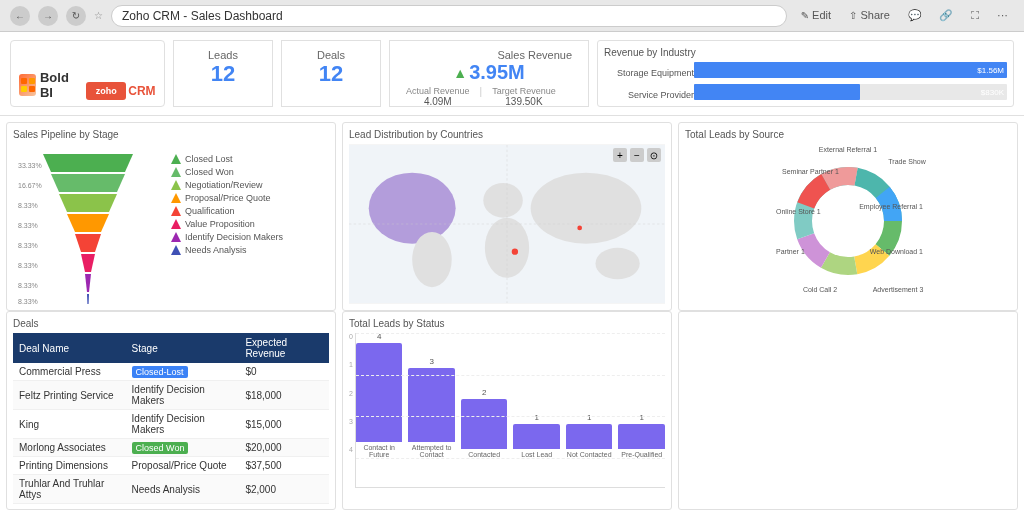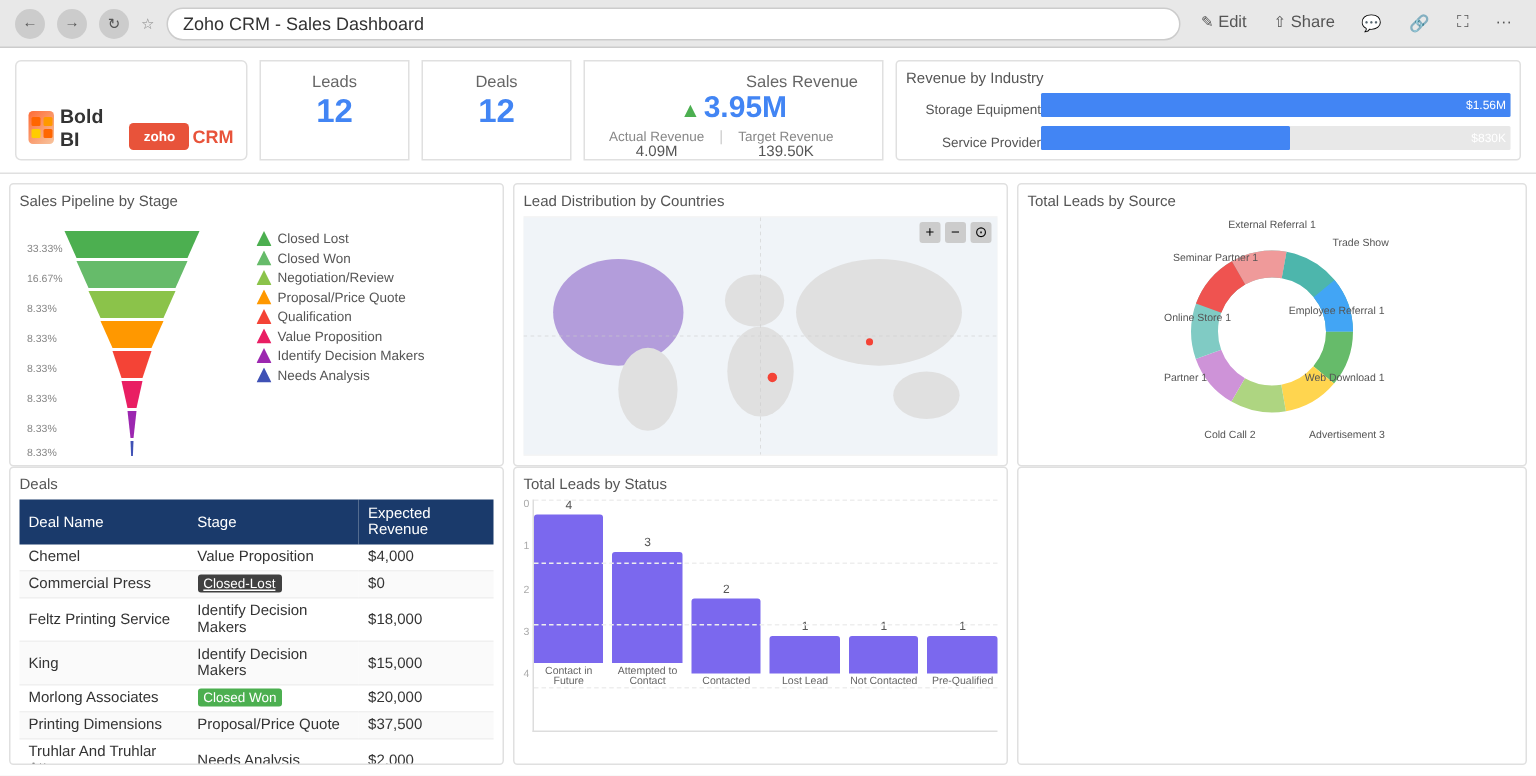--- a/index.html
+++ b/index.html
@@ -250,21 +250,21 @@
       padding: 3px 6px;
       border-bottom: 1px solid #f0f0f0;
       color: #333;
     }
     .deals-table tr:nth-child(even) td { background: #fafafa; }
     .stage-badge {
       padding: 1px 4px;
       border-radius: 2px;
       font-size: 9px;
     }
-    .badge-red { background: #404040; color: white; text-decoration: underline; }
+    .badge-red { background: #3b82f6; color: white; }
     .badge-green { background: #4caf50; color: white; }
 
     
     .header-banner {
       display: flex;
       align-items: stretch;
       padding: 8px 10px;
       gap: 8px;
       background: white;
       border-bottom: 1px solid #e0e0e0;
@@ -598,25 +598,20 @@
       <div class="panel-title">Deals</div>
       <table class="deals-table">
         <thead>
           <tr>
             <th>Deal Name</th>
             <th>Stage</th>
             <th>Expected Revenue</th>
           </tr>
         </thead>
         <tbody>
-          <tr>
-            <td>Chemel</td>
-            <td>Value Proposition</td>
-            <td>$4,000</td>
-          </tr>
           <tr>
             <td>Commercial Press</td>
             <td><span class="stage-badge badge-red">Closed-Lost</span></td>
             <td>$0</td>
           </tr>
           <tr>
             <td>Feltz Printing Service</td>
             <td>Identify Decision Makers</td>
             <td>$18,000</td>
           </tr>

